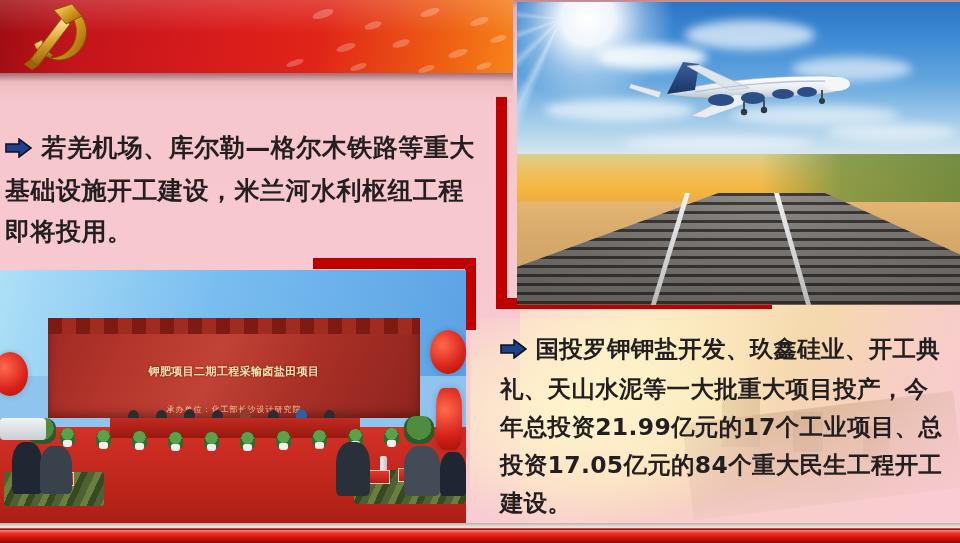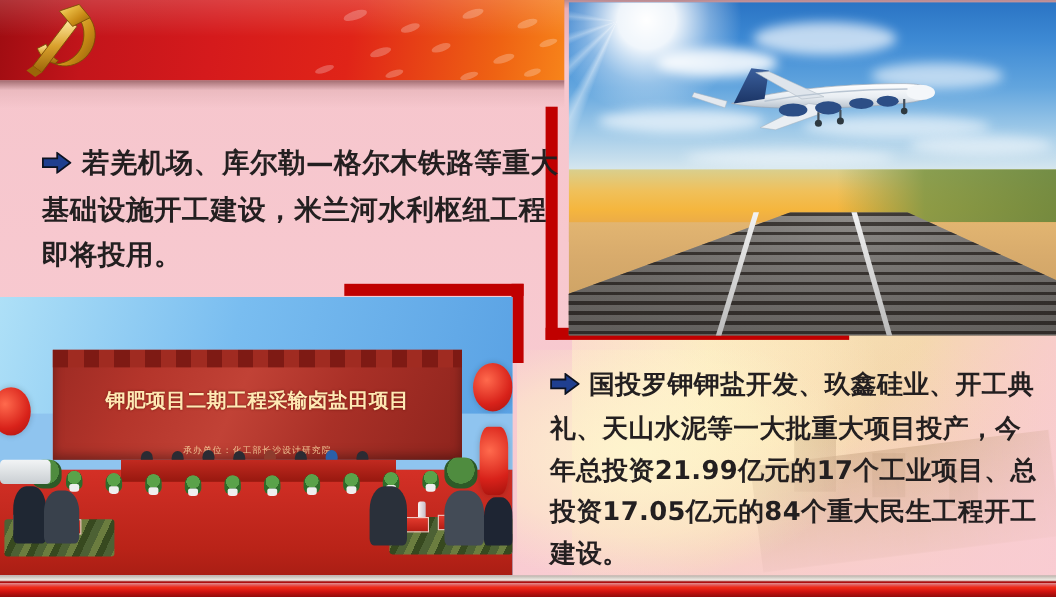--- a/index.html
+++ b/index.html
@@ -226,21 +226,21 @@
     position: absolute;
     width: 100%;
     text-align: center;
     color: #ffe9b4;
     font-weight: bold;
     white-space: nowrap;
     text-shadow: 0 0 2px rgba(90,10,6,.9);
     font-family: "DejaVu Sans", "Liberation Sans", sans-serif;
   }
   .cer-banner-line1 { top: 18px; font-size: 13px; letter-spacing: 0.4px; }
-  .cer-banner-line2 { top: 34px; font-size: 18px; letter-spacing: 0.4px; }
+  .cer-banner-line2 { top: 46px; font-size: 11px; letter-spacing: 0.4px; }
   .cer-banner-big {
     position: absolute;
     top: 52px; width: 100%; text-align: center;
     font-size: 29px; font-weight: bold;
     color: #eaf3fb; letter-spacing: 22px;
     text-indent: 22px;
     text-shadow: 2px 2px 0 #1b3f8f, -1px -1px 0 #1b3f8f, 0 0 5px rgba(20,50,120,.8);
     font-family: "DejaVu Sans", "Liberation Sans", sans-serif;
   }
   .cer-banner-sub {
@@ -296,21 +296,21 @@
   .arrow-icon { display: inline-block; vertical-align: middle; }
 
   
   .txt-block {
     position: absolute;
     color: #231f20;
     font-weight: bold;
     font-family: "DejaVu Sans", "Liberation Sans", sans-serif;
   }
   .txt-left {
-    left: 38px; top: 127px;
+    left: 5px; top: 127px;
     width: 470px;
     font-size: 25px;
     line-height: 41px;
     letter-spacing: 0.5px;
   }
   .txt-right {
     left: 500px; top: 330px;
     width: 452px;
     font-size: 23.5px;
     line-height: 38px;

